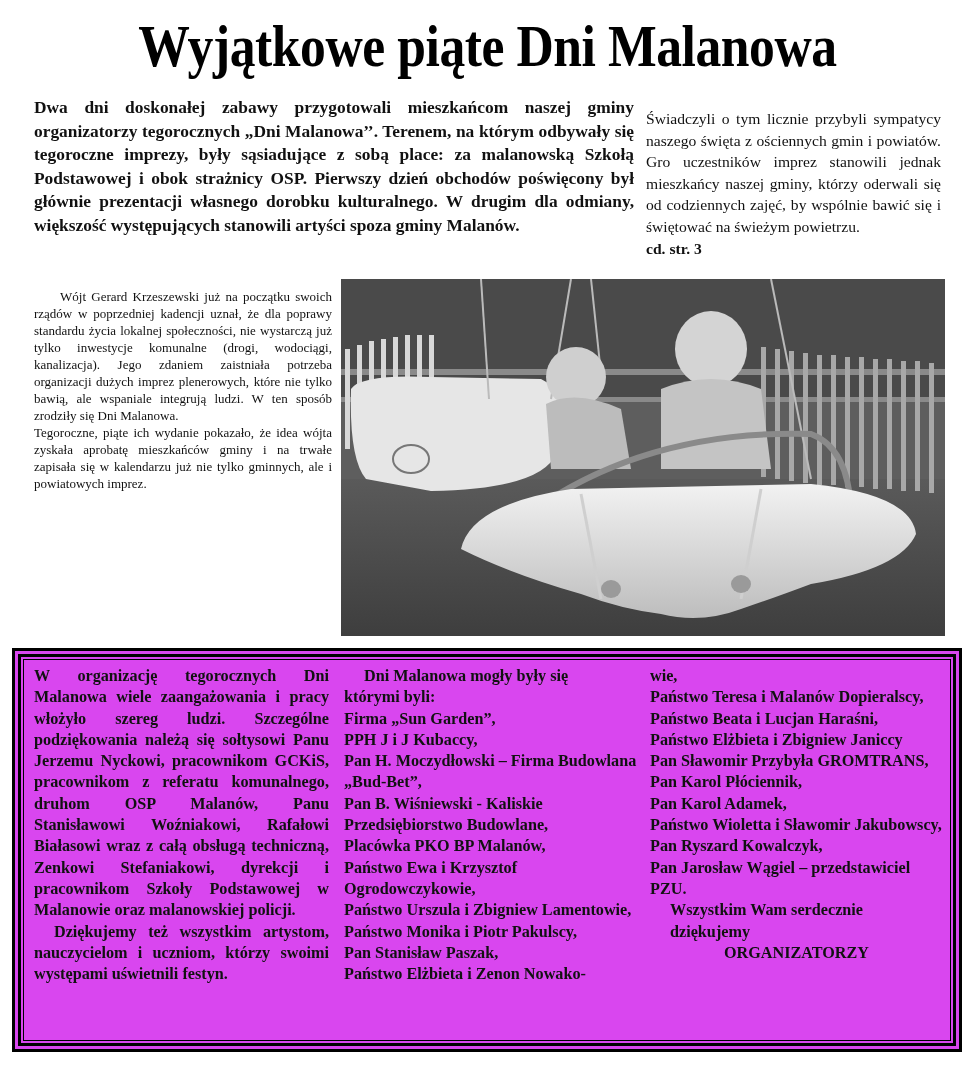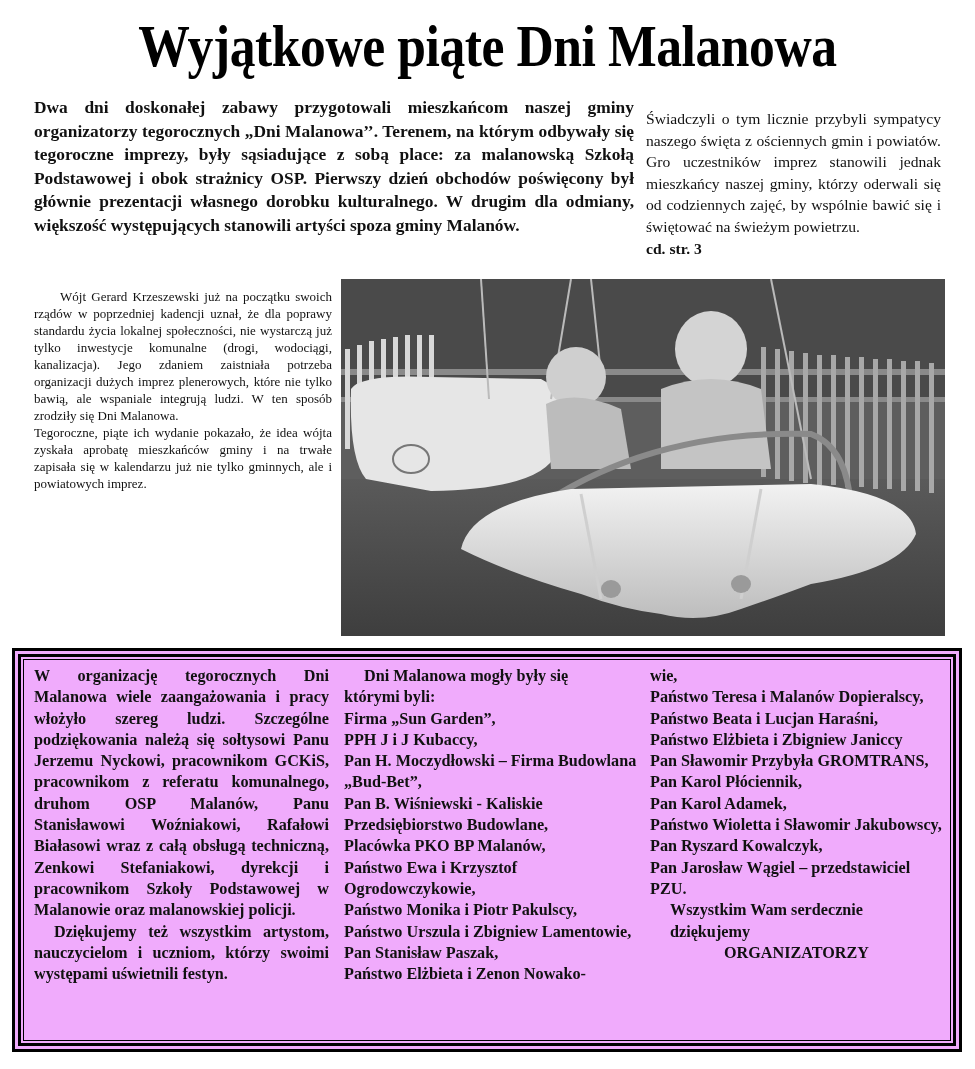--- a/index.html
+++ b/index.html
@@ -87,21 +87,21 @@
     }
     .box {
       position: absolute;
       left: 12px;
       top: 648px;
       width: 950px;
       height: 404px;
       box-sizing: border-box;
       border: 3px solid #000;
       padding: 3px;
-      background: #f0abfc;
+      background: #d946ef;
     }
     .box-inner1 {
       width: 100%;
       height: 100%;
       box-sizing: border-box;
       border: 3px solid #000;
       padding: 2px;
     }
     .box-inner2 {
       width: 100%;
@@ -251,22 +251,22 @@
 
       <div class="bcol bcol2">
         <p class="intro">Dni Malanowa mogły były się</p>
         <p style="margin:0">którymi byli:</p>
         <span class="sponsor">Firma „Sun Garden”,</span>
         <span class="sponsor">PPH J i J Kubaccy,</span>
         <span class="sponsor">Pan H. Moczydłowski – Firma Budowlana „Bud-Bet”,</span>
         <span class="sponsor">Pan B. Wiśniewski - Kaliskie Przedsiębiorstwo Budowlane,</span>
         <span class="sponsor">Placówka PKO BP Malanów,</span>
         <span class="sponsor">Państwo Ewa i Krzysztof Ogrodowczykowie,</span>
+        <span class="sponsor">Państwo Urszula i Zbigniew Lamentowie,</span>
         <span class="sponsor">Państwo Monika i Piotr Pakulscy,</span>
-        <span class="sponsor">Państwo Urszula i Zbigniew Lamentowie,</span>
         <span class="sponsor">Pan Stanisław Paszak,</span>
         <span class="sponsor">Państwo Elżbieta i Zenon Nowako-</span>
       </div>
 
       <div class="bcol bcol3">
         <span class="sponsor">wie,</span>
         <span class="sponsor">Państwo Teresa i Malanów Dopieralscy,</span>
         <span class="sponsor">Państwo Beata i Lucjan Haraśni,</span>
         <span class="sponsor">Państwo Elżbieta i Zbigniew Janiccy</span>
         <span class="sponsor">Pan Sławomir Przybyła GROMTRANS,</span>

